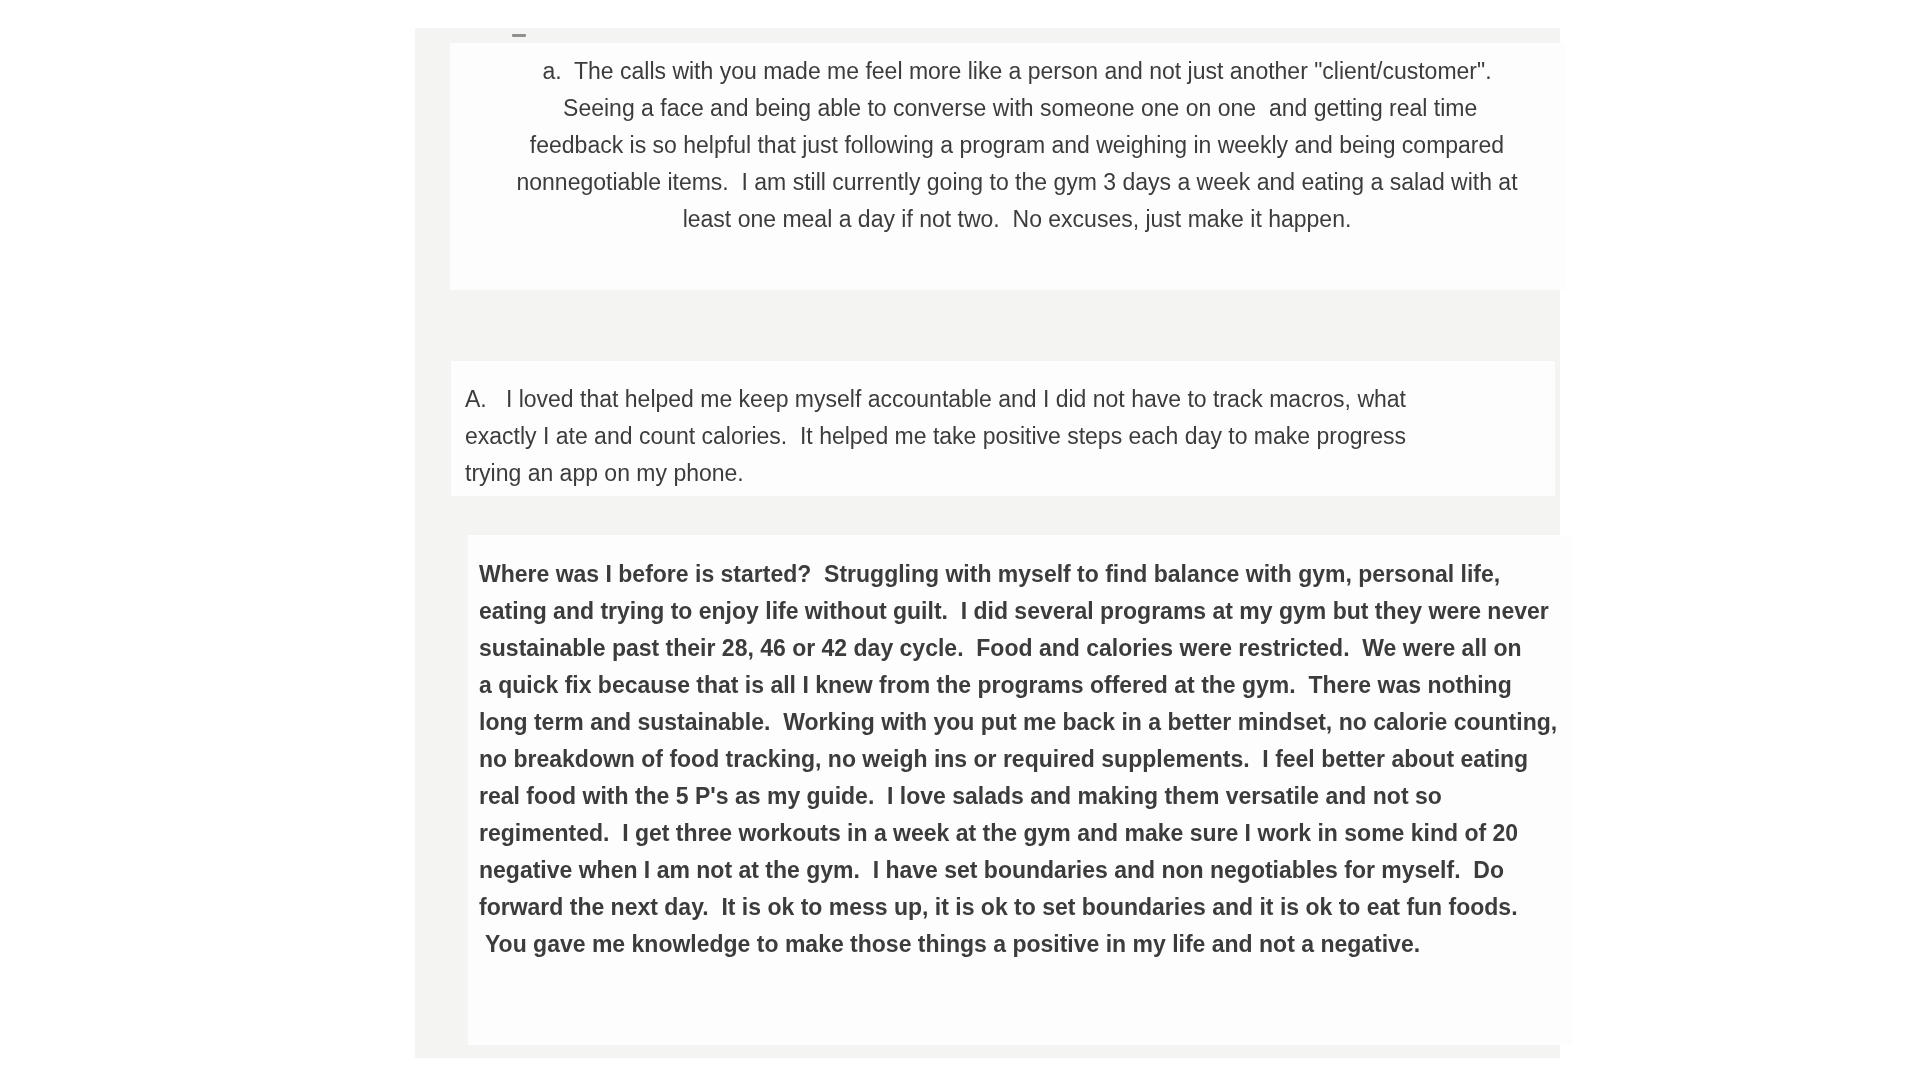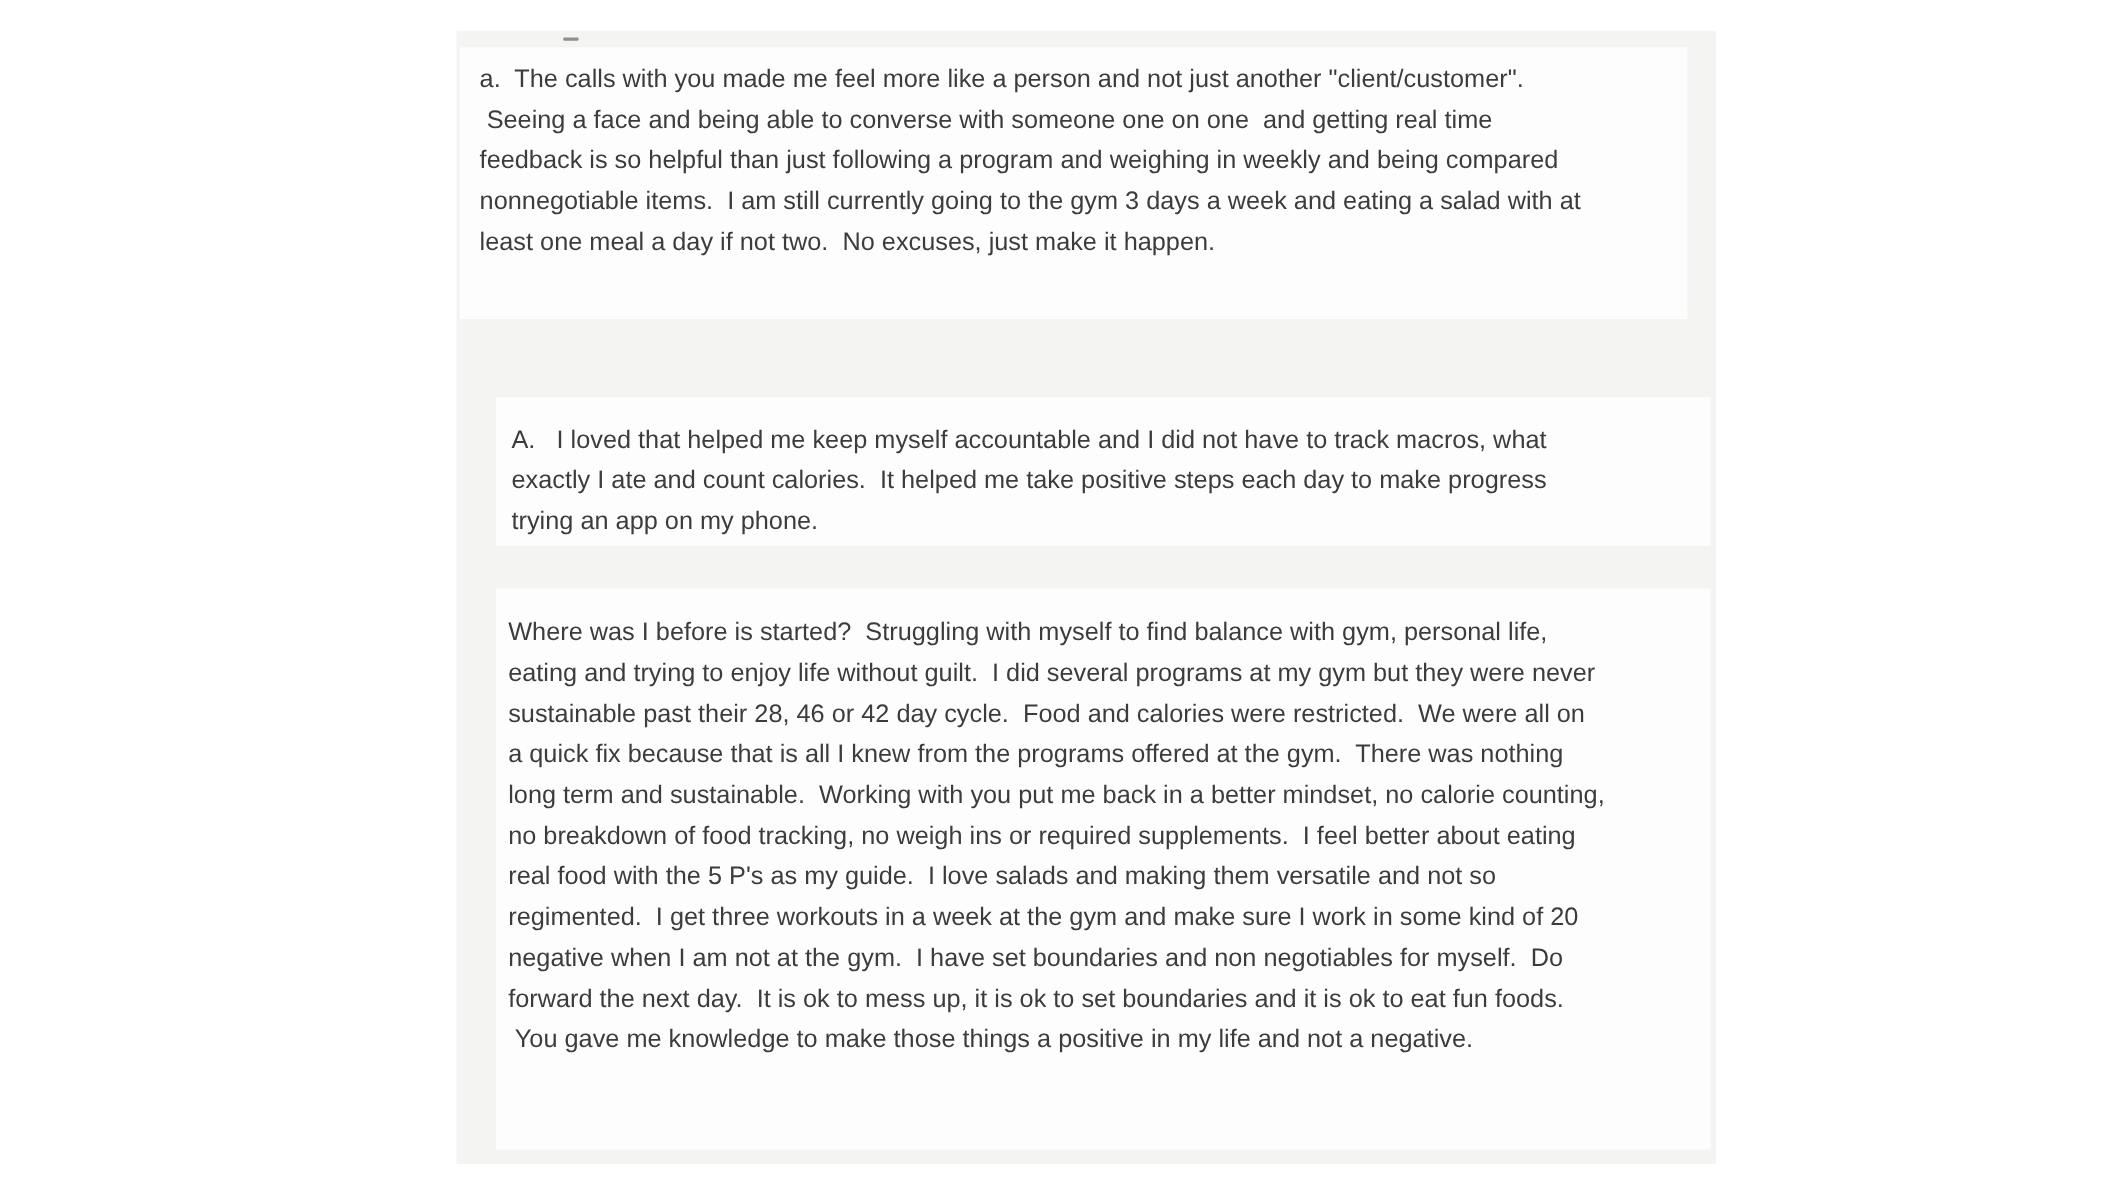--- a/index.html
+++ b/index.html
@@ -25,42 +25,44 @@
     color: #3c3c3c;
     font-size: 23px;
     line-height: 37px;
   }
   .panel .line {
     white-space: pre;
     height: 37px;
     overflow: visible;
   }
   .panel-1 {
-    left: 418px;
+    left: 450px;
     top: 43px;
     width: 1116px;
     height: 247px;
     padding: 10px 0 0 18px;
     box-sizing: border-box;
+    text-align: center;
   }
   .panel-2 {
     left: 451px;
     top: 361px;
     width: 1104px;
     height: 135px;
     padding: 20px 0 0 14px;
     box-sizing: border-box;
   }
   .panel-3 {
-    left: 451px;
+    left: 468px;
     top: 535px;
     width: 1104px;
     height: 510px;
     padding: 21px 0 0 11px;
     box-sizing: border-box;
+    font-weight: bold;
   }
   .stray-mark {
     position: absolute;
     left: 512px;
     top: 34px;
     width: 14px;
     height: 3px;
     background: #909090;
     border-radius: 1px;
   }
@@ -68,21 +70,21 @@
 </head>
 <body>
 
 <div class="backdrop"></div>
 
 <div class="stray-mark"></div>
 
 <div class="panel panel-1">
   <div class="line">a.  The calls with you made me feel more like a person and not just another "client/customer".</div>
   <div class="line"> Seeing a face and being able to converse with someone one on one  and getting real time</div>
-  <div class="line">feedback is so helpful than just following a program and weighing in weekly and being compared</div>
+  <div class="line">feedback is so helpful that just following a program and weighing in weekly and being compared</div>
   <div class="line">nonnegotiable items.  I am still currently going to the gym 3 days a week and eating a salad with at</div>
   <div class="line">least one meal a day if not two.  No excuses, just make it happen.</div>
 </div>
 
 <div class="panel panel-2">
   <div class="line">A.   I loved that helped me keep myself accountable and I did not have to track macros, what</div>
   <div class="line">exactly I ate and count calories.  It helped me take positive steps each day to make progress</div>
   <div class="line">trying an app on my phone.</div>
 </div>
 

